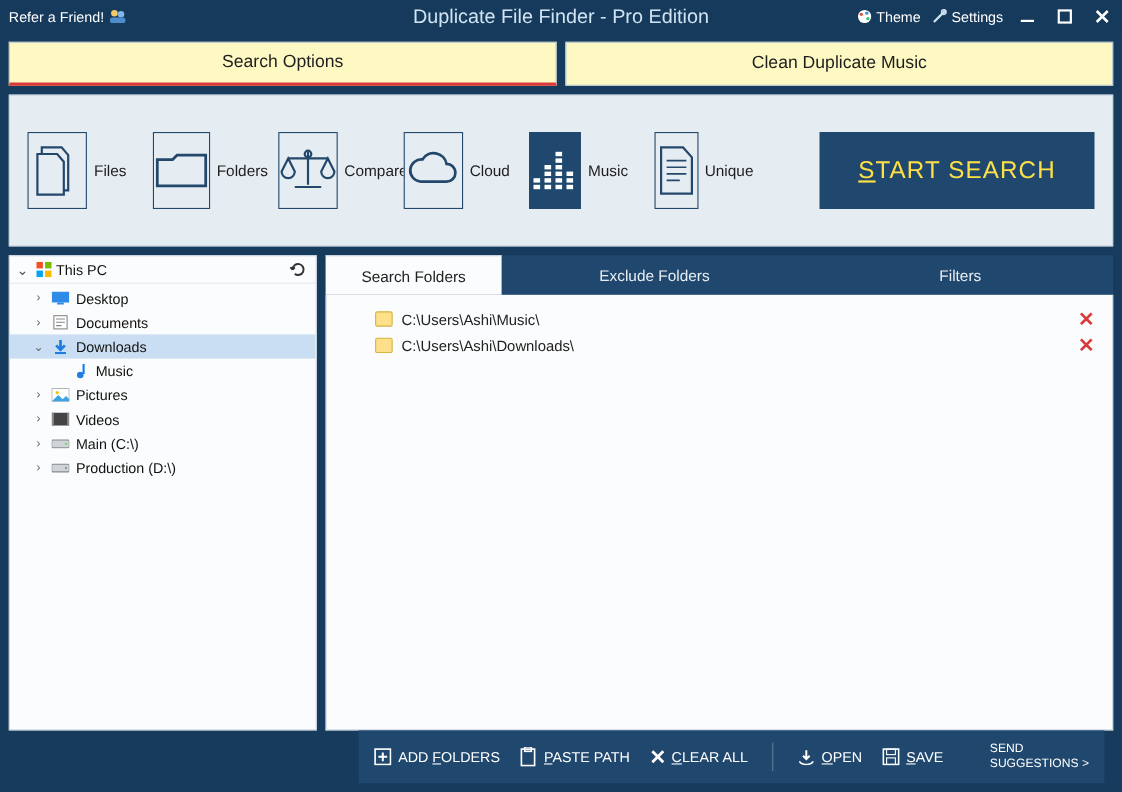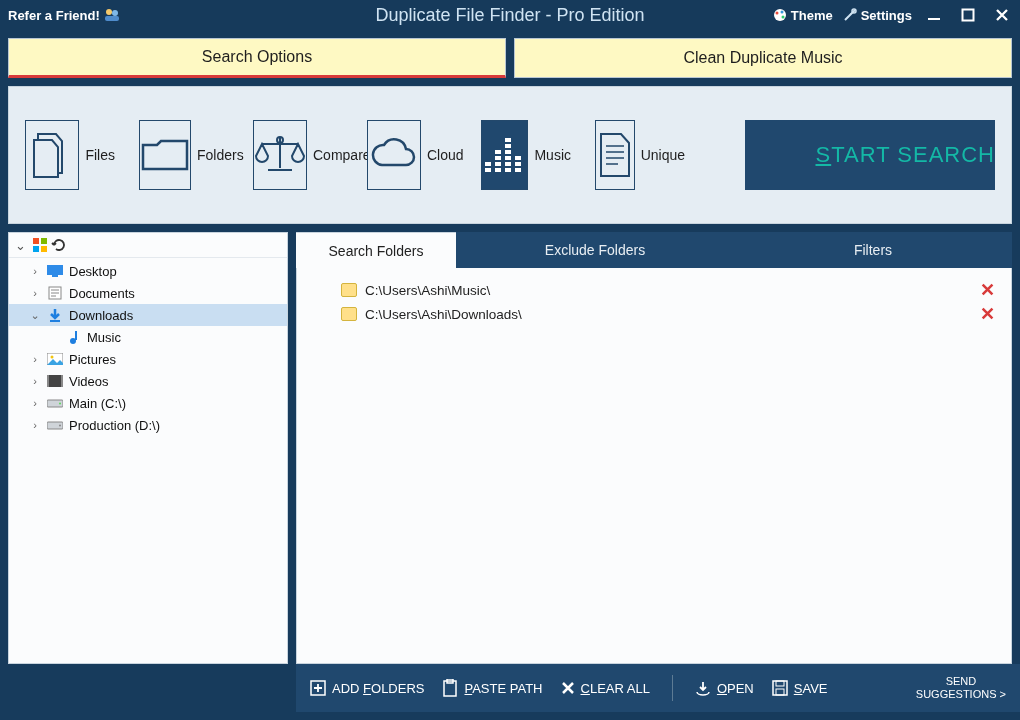--- a/index.html
+++ b/index.html
@@ -3,33 +3,33 @@
 <meta charset="utf-8">
 <style>
   * { box-sizing: border-box; margin: 0; padding: 0; font-family: "Segoe UI", Tahoma, sans-serif; }
   html, body { width: 1020px; height: 720px; overflow: hidden; background:#173b5c; }
   .app { width:1020px; height:720px; display:flex; flex-direction:column; background:#173b5c; }
   
   .titlebar { height:30px; background:#163a5b; color:#fff; display:flex; align-items:center; font-size:13px; position:relative; }
   .titlebar .refer { padding:0 8px; display:flex; align-items:center; gap:6px; }
   .titlebar .title { position:absolute; left:0; right:0; text-align:center; pointer-events:none; color:#cfe3f2; font-size:18px; }
   .titlebar .right { margin-left:auto; display:flex; align-items:center; gap:10px; padding-right:6px; }
-  .titlebar .link { display:flex; align-items:center; gap:4px; cursor:default;font-weight:bold; }
+  .titlebar .link { display:flex; align-items:center; gap:4px; cursor:default; }
   .winbtn { width:24px; height:24px; display:flex; align-items:center; justify-content:center; color:#fff; }
   
   .tabsrow { display:flex; gap:8px; padding:8px 8px 0 8px; background:#173b5c; }
   .tabsrow .tab { flex:1; background:#fef9c3; border:1px solid #b9c7d4; color:#1e1e1e; height:40px; display:flex; align-items:center; justify-content:center; font-size:16px; }
   .tabsrow .tab.active { border-bottom:3px solid #d83a3a; }
   
   .bigbar { margin:8px; background:#e5edf3; border:1px solid #c8d4de; height:138px; display:flex; align-items:center; padding:0 16px; gap:24px; }
   .catbtn { width:90px; display:flex; flex-direction:row; align-items:center; gap:6px; }
   .catbtn .box { width:70px; height:70px; border:1px solid #23486b; display:flex; align-items:center; justify-content:center; background:#e5edf3; }
   .catbtn.active .box { background:#20486e; }
   .catbtn .lbl { font-size:14px; color:#1e1e1e; }
-  .startbtn { margin-left:auto; width:250px; height:70px; background:#20486e; color:#14b8a6; display:flex; align-items:center; justify-content:flex-end; font-size:22px; letter-spacing:1px; }
+  .startbtn { margin-left:auto; width:250px; height:70px; background:#20486e; color:#fde047; display:flex; align-items:center; justify-content:center; font-size:22px; letter-spacing:1px; }
   .startbtn u { text-decoration:underline; }
   
   .mainrow { flex:1; display:flex; gap:0; padding:0 8px 0 8px; min-height:0; }
   .treepane { width:280px; background:#fbfcfd; border:1px solid #c8d4de; display:flex; flex-direction:column; font-size:13px; color:#111; overflow:hidden; }
   .treehead { display:flex; align-items:center; padding:4px 6px; border-bottom:1px solid #e4e9ee; }
   .treehead .chev { width:14px; color:#555; }
   .treehead .lbl { flex:1; }
   .treehead .refresh { width:18px; color:#333; }
   .treelist { padding:2px 0; }
   .node { display:flex; align-items:center; height:22px; padding-left:20px; gap:6px; }
@@ -41,26 +41,26 @@
   .rightpane { flex:1; display:flex; flex-direction:column; min-width:0; margin-left:8px; }
   .subtabs { height:36px; background:#20486e; display:flex; align-items:stretch; }
   .subtabs .stab { flex:1; color:#e8eef3; display:flex; align-items:center; justify-content:center; font-size:14px; }
   .subtabs .stab.active { background:#fbfcfd; color:#222; border-top:1px solid #c8d4de; }
   .folderlist { flex:1; background:#fbfcfd; border:1px solid #c8d4de; border-top:none; padding:10px 12px; overflow:auto; }
   .frow { display:flex; align-items:center; height:24px; gap:8px; font-size:13.5px; color:#222;padding-left:32px; }
   .frow .fico { width:16px; height:14px; background:#ffe08a; border:1px solid #d4b43e; border-radius:2px; }
   .frow .fpath { flex:1; }
   .frow .fx { color:#d83a3a; font-size:18px; font-weight:bold; padding:0 4px; }
   
-  .bottomwrapper { display:flex; padding:0 0 8px 8px; }
+  .bottomwrapper { display:flex; padding:0 16px 8px 8px;gap:30px; }
   .bottomspacer { width:288px; }
   .bottombar2 { flex:1; height:48px; background:#20486e; display:flex; align-items:center; padding:0 14px; color:#fff; font-size:13px; gap:18px; }
   .bb-item { display:flex; align-items:center; gap:6px; }
   .bb-sep { width:1px; height:26px; background:#5d7b94; margin:0 4px; }
-  .bb-send { margin-left:auto; font-size:11px; line-height:13px; text-align:center; }
+  .bb-send { margin-left:auto; font-size:11px; line-height:13px; text-align:left; }
   svg { display:block; }
 </style>
 </head>
 <body>
 
 <div class="app">
 
   <div class="titlebar">
     <div class="refer link">
       <span>Refer a Friend!</span>
@@ -213,20 +213,21 @@
       <div class="treehead">
         <span class="chev">⌄</span>
         <span style="margin:0 4px;">
           <svg width="14" height="14">
               <rect x="0" y="0" width="6" height="6" fill="#f25022"></rect>
               <rect x="8" y="0" width="6" height="6" fill="#7fba00"></rect>
               <rect x="0" y="8" width="6" height="6" fill="#00a4ef"></rect>
               <rect x="8" y="8" width="6" height="6" fill="#ffb900"></rect>
             </svg>
         </span>
+        <span class="lbl">This PC</span>
         <span class="refresh">
           <svg width="16" height="16" viewBox="0 0 16 16">
               <path d="M3 8 a5 5 0 1 1 2 4 M3 8 l-2 -2 M3 8 l2 -2" fill="none" stroke="#333" stroke-width="1.8"></path>
             </svg>
         </span>
       </div>
       <div class="treelist">
         <div class="node">
           <span class="chev">›</span>
           <span class="ico">

